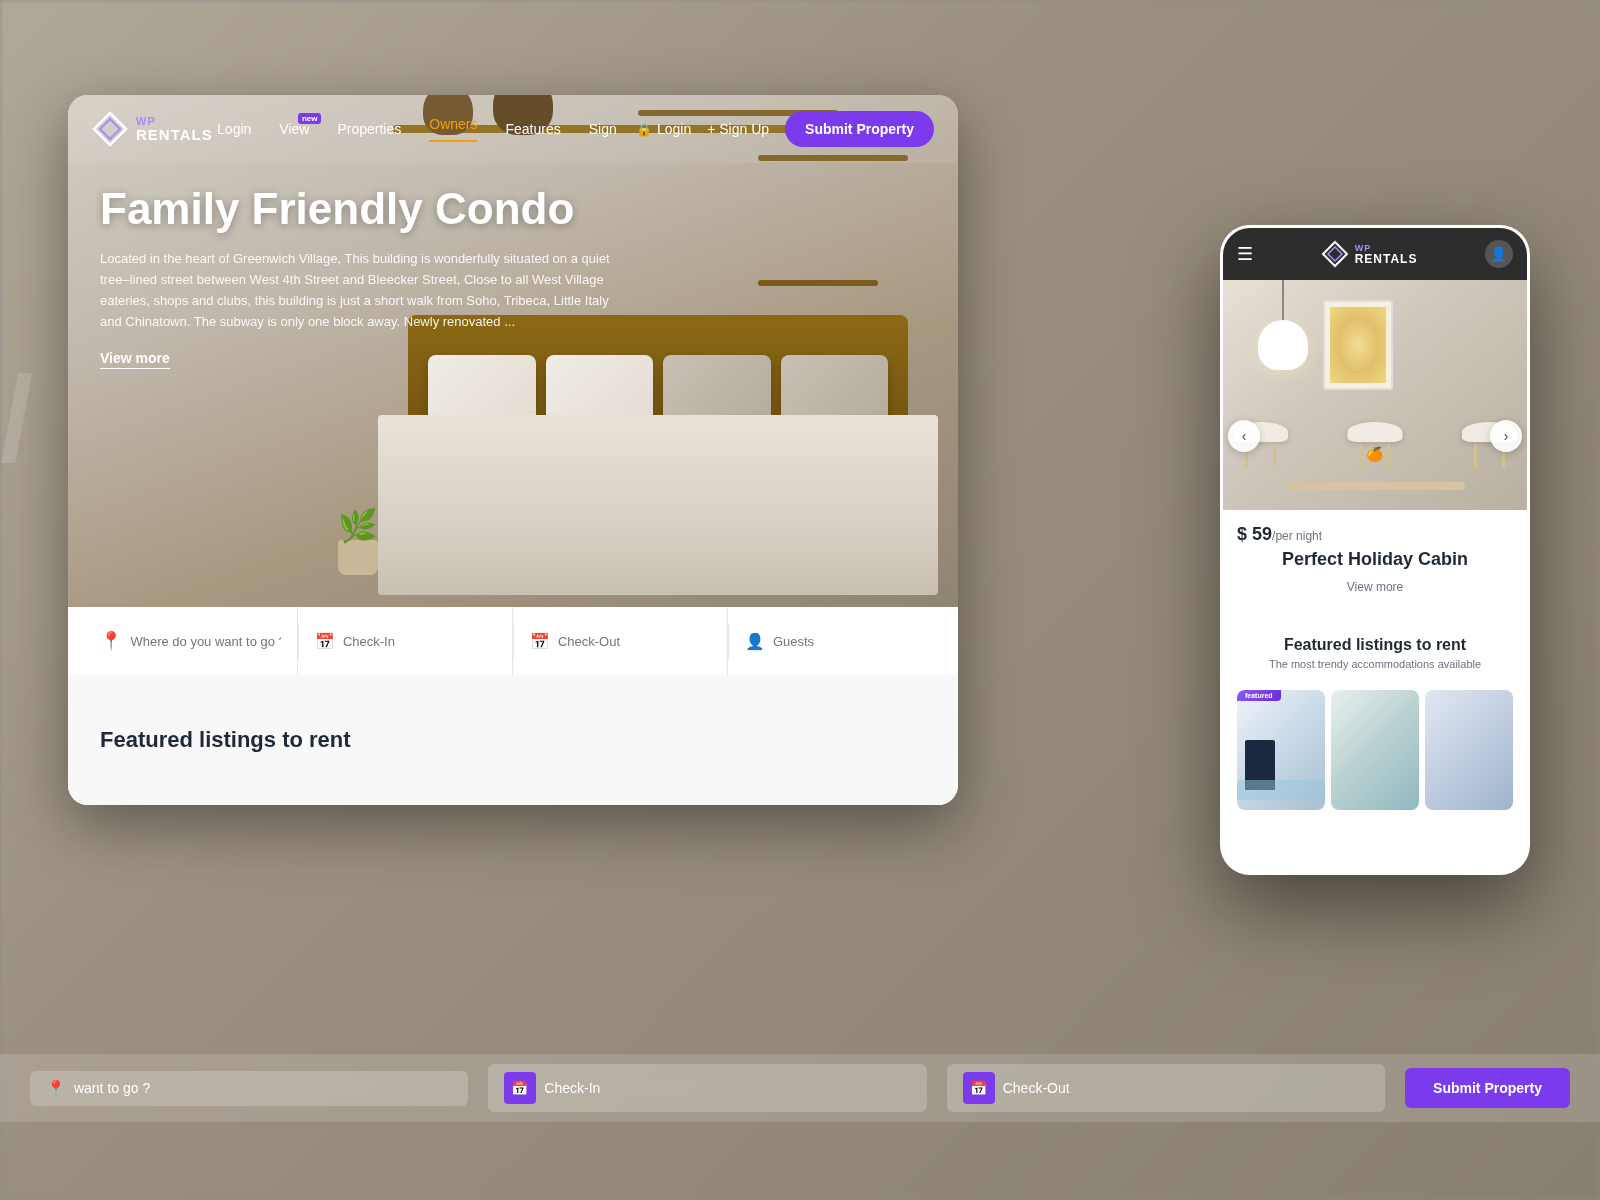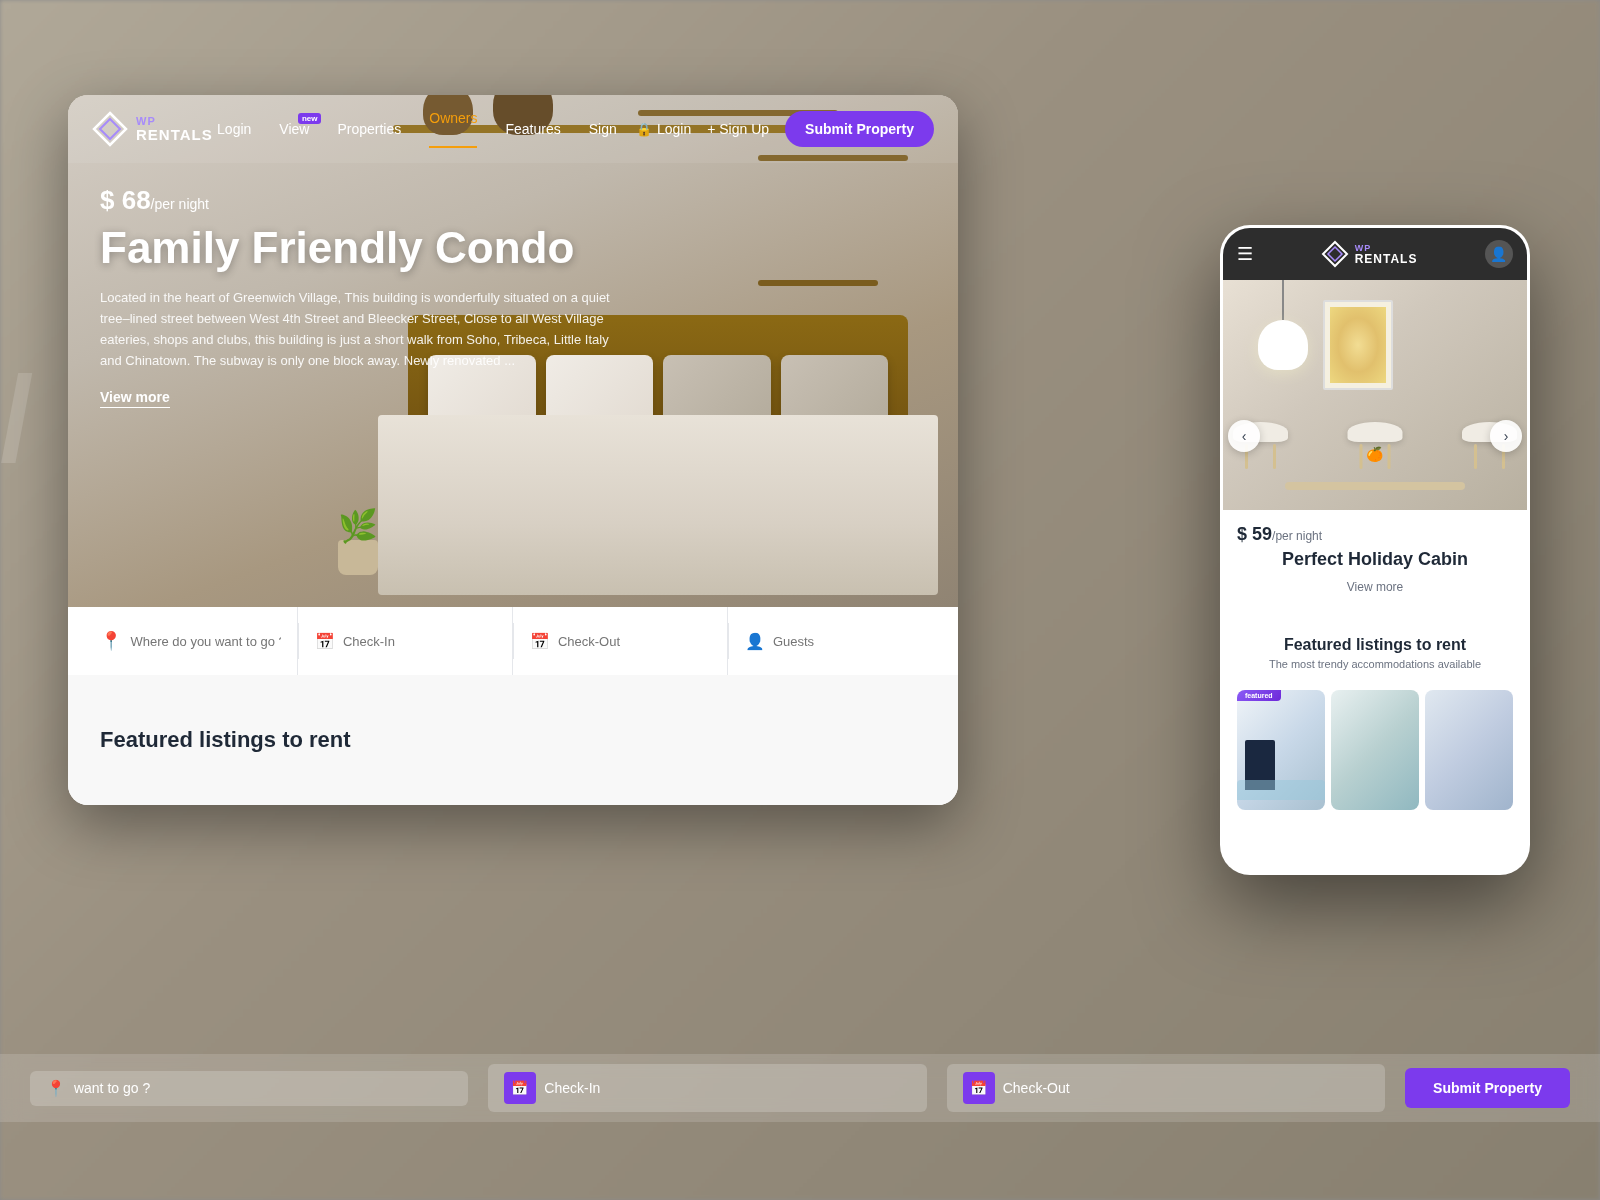--- a/index.html
+++ b/index.html
@@ -254,21 +254,21 @@
       text-decoration: none;
       font-size: 14px;
       font-weight: 500;
       cursor: pointer;
       position: relative;
     }
 
     .nav-link.active {
       color: #f59e0b;
       border-bottom: 2px solid #f59e0b;
-      padding-bottom: 20px;
+      padding-bottom: 8px;
     }
 
     .nav-badge {
       position: absolute;
       top: -8px;
       right: -12px;
       background: #7c3aed;
       color: white;
       font-size: 8px;
       padding: 1px 4px;
@@ -852,23 +852,20 @@
           <span>Login</span>
         </span>
         <span class="btn-signup">
           <span>+ Sign Up</span>
         </span>
         <button class="btn-submit-property">Submit Property</button>
       </div>
     </nav>
 
     <div class="hero-content">
-      <div class="price-tag">
-        <span class="price-amount">$ 68</span><span class="price-per">/per night</span>
-      </div>
       <h1 class="property-title">Family Friendly Condo</h1>
       <p class="property-desc">Located in the heart of Greenwich Village, This building is wonderfully situated on a quiet tree–lined street between West 4th Street and Bleecker Street, Close to all West Village eateries, shops and clubs, this building is just a short walk from Soho, Tribeca, Little Italy and Chinatown. The subway is only one block away. Newly renovated ...</p>
       <a class="view-more">View more</a>
     </div>
 
     <div class="search-bar">
       <div class="search-field">
         <span class="search-icon-svg">📍</span>
         <input type="text" placeholder="Where do you want to go ?" style="">
       </div>

